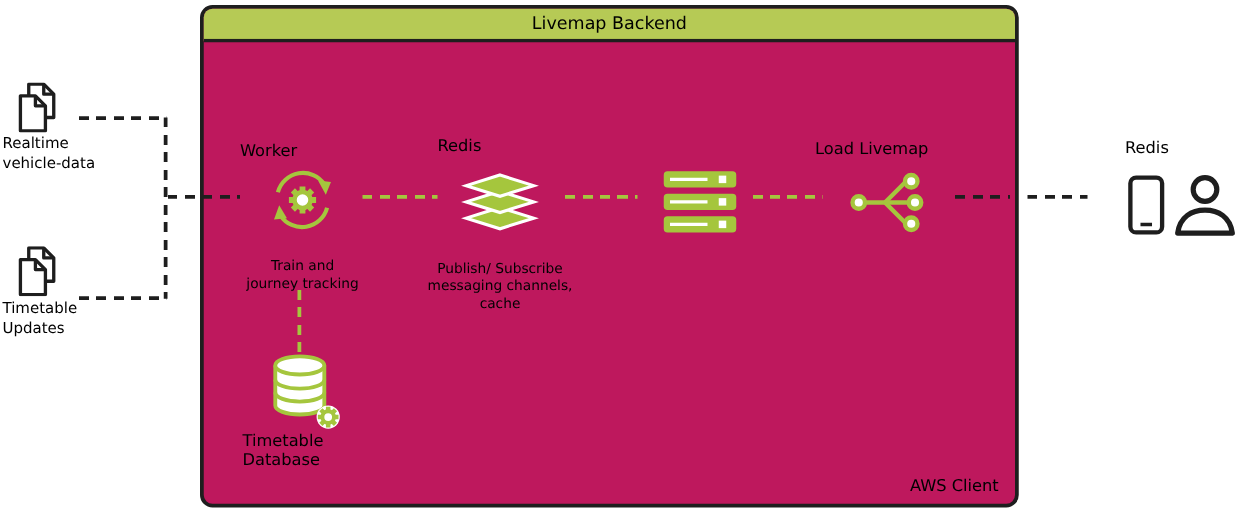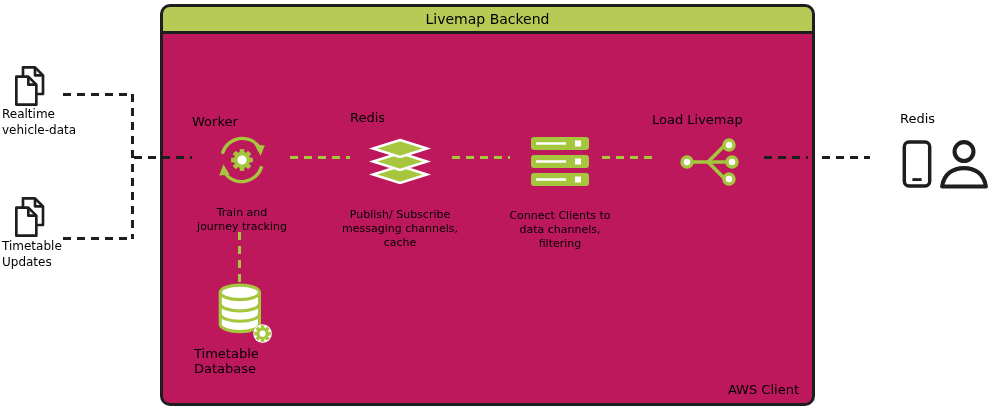--- a/index.html
+++ b/index.html
@@ -113,23 +113,20 @@
       <line x1="6" y1="7.5" x2="36" y2="7.5" stroke="#fff" stroke-width="2.5"></line>
       <rect x="45" y="4.5" width="6" height="6" fill="#fff"></rect>
       <rect x="1" y="19" width="58" height="13" rx="3" fill="currentColor"></rect>
       <line x1="6" y1="25.5" x2="36" y2="25.5" stroke="#fff" stroke-width="2.5"></line>
       <rect x="45" y="22.5" width="6" height="6" fill="#fff"></rect>
       <rect x="1" y="37" width="58" height="13" rx="3" fill="currentColor"></rect>
       <line x1="6" y1="43.5" x2="36" y2="43.5" stroke="#fff" stroke-width="2.5"></line>
       <rect x="45" y="40.5" width="6" height="6" fill="#fff"></rect>
     </svg>
   </div>
-  <div class="abs node-desc" style="left:500px;top:199px;width:120px;">Connect Clients to
-data channels,
-filtering</div>
 
   <div class="abs dash-h green" style="left:602px;top:156px;width:56px;"></div>
 
   <div class="abs node-label" style="left:652px;top:112px;width:120px;">Load Livemap</div>
   <div class="abs icon-green" style="left:680px;top:137px;">
     <svg width="62" height="50" viewBox="0 0 62 50">
       <line x1="12" y1="25" x2="28" y2="25" stroke="currentColor" stroke-width="3.5"></line>
       <line x1="28" y1="25" x2="44" y2="9" stroke="currentColor" stroke-width="3.5"></line>
       <line x1="28" y1="25" x2="46" y2="25" stroke="currentColor" stroke-width="3.5"></line>
       <line x1="28" y1="25" x2="44" y2="41" stroke="currentColor" stroke-width="3.5"></line>

